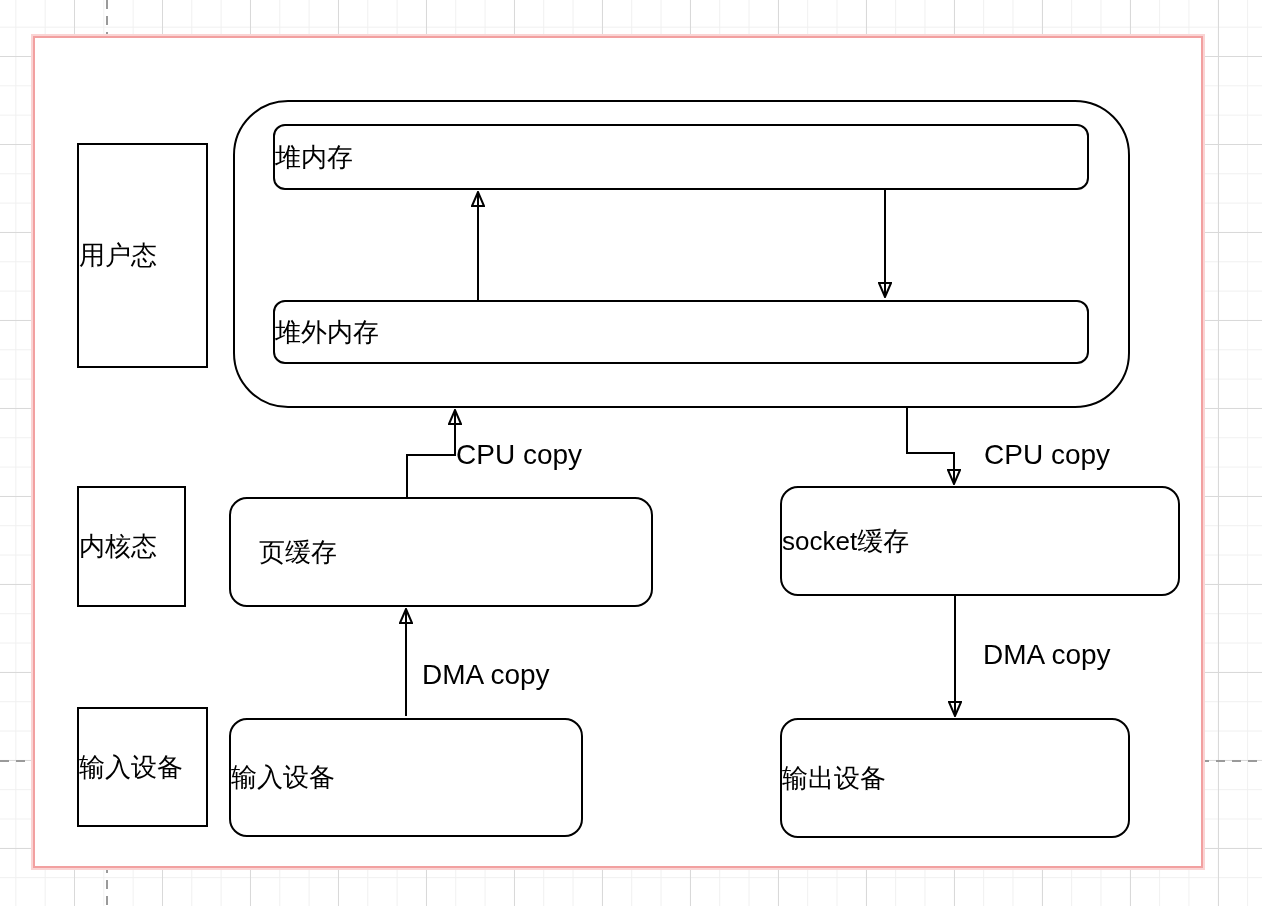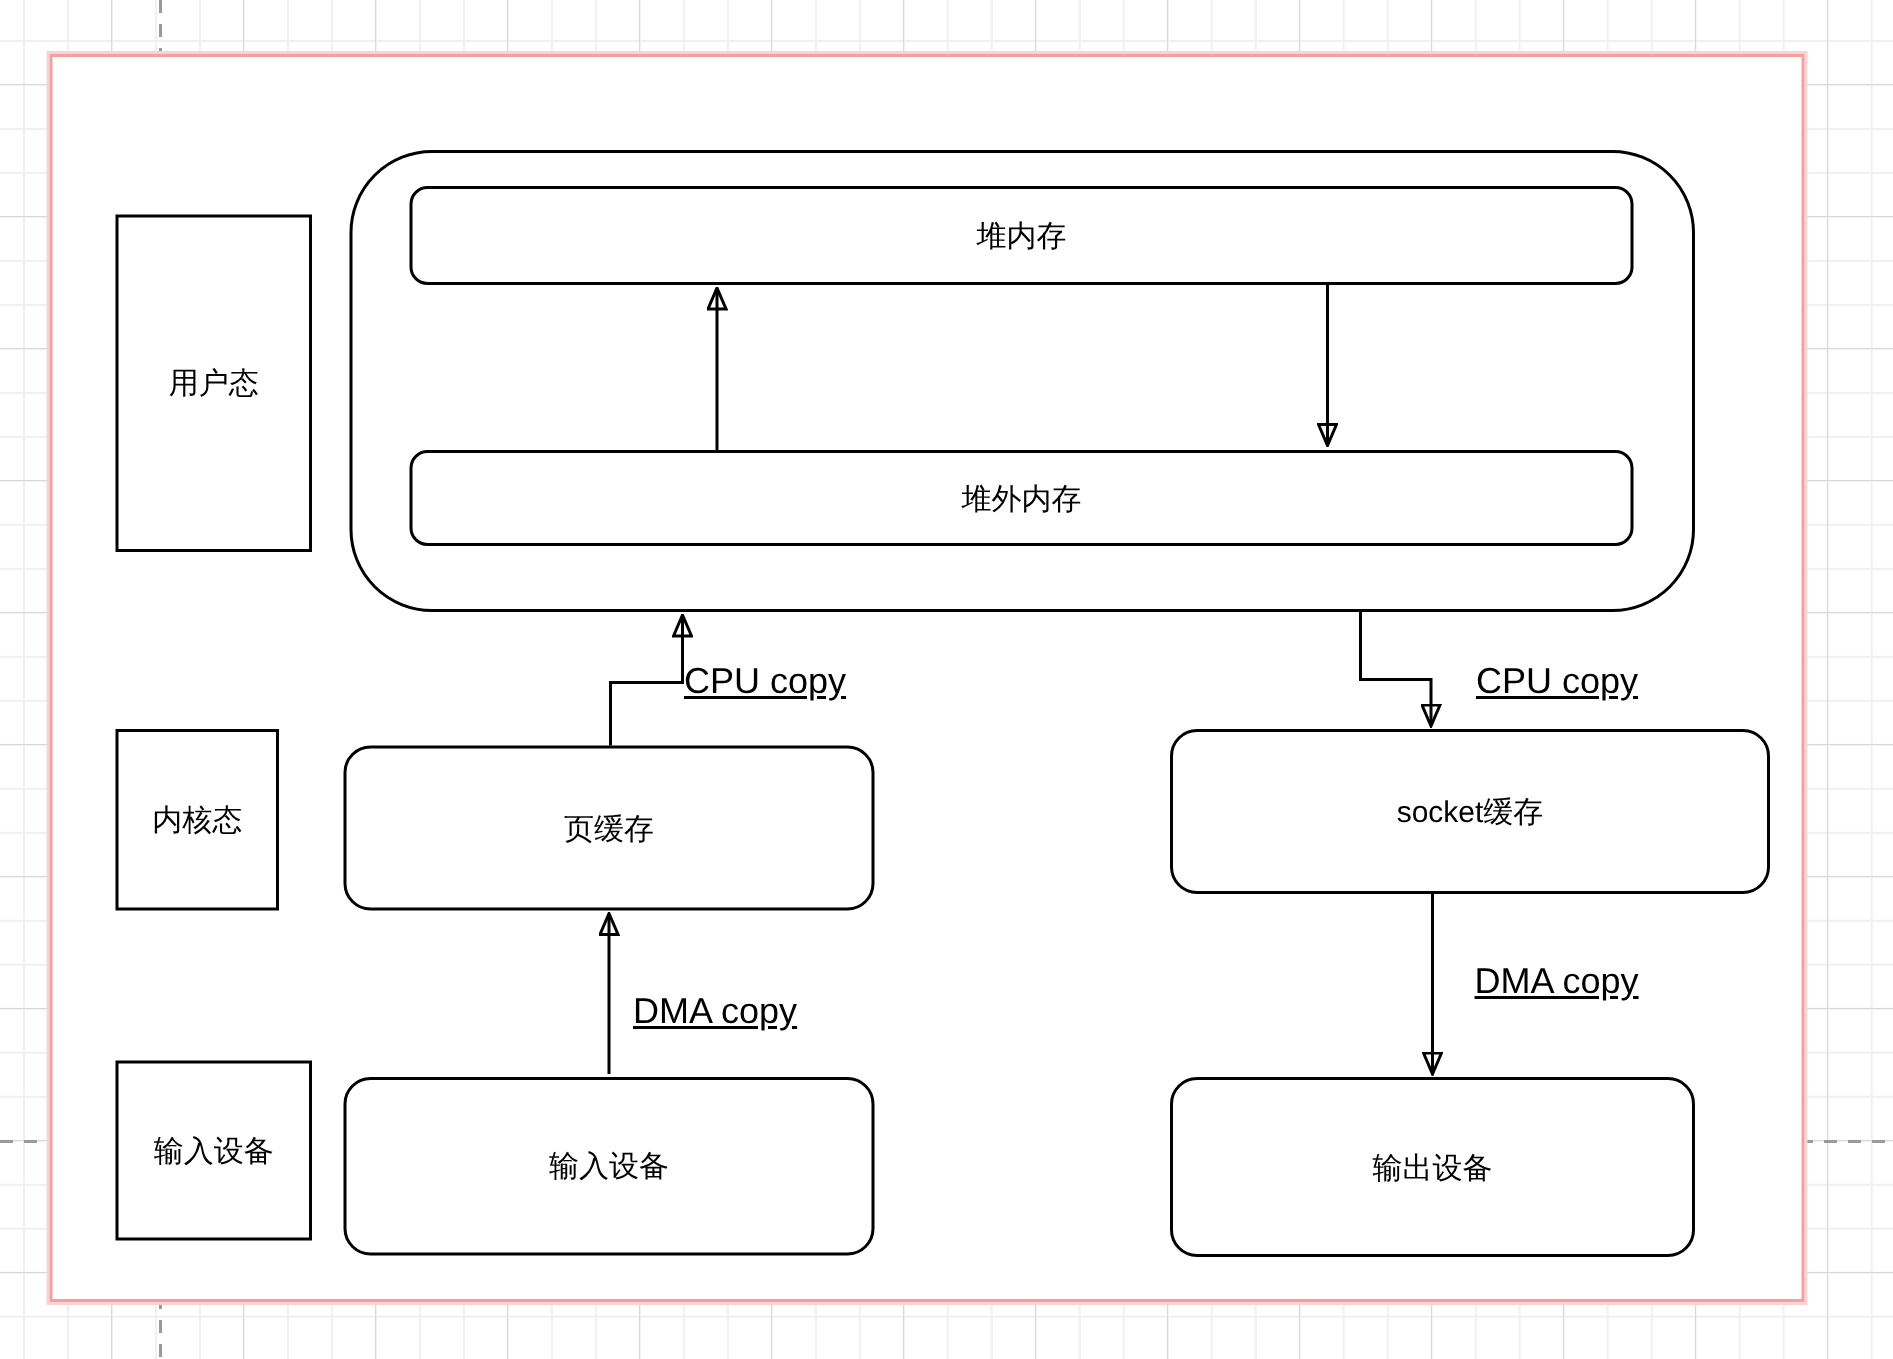--- a/index.html
+++ b/index.html
@@ -40,57 +40,56 @@
     box-sizing: border-box;
   }
 
   .box {
     position: absolute;
     box-sizing: border-box;
     border: 2px solid #000000;
     background: #ffffff;
     display: flex;
     align-items: center;
-    justify-content: center;
-    font-size: 20px;
+    justify-content: flex-start;
+    font-size: 26px;
     color: #000000;
     white-space: nowrap;
   }
   .r-sm { border-radius: 12px; }
   .r-md { border-radius: 18px; }
   .r-lg { border-radius: 55px; }
 
   
   .lane-user     { left: 77px;  top: 143px; width: 131px; height: 225px; }
   .lane-kernel   { left: 77px;  top: 486px; width: 109px; height: 121px; }
   .lane-physical { left: 77px;  top: 707px; width: 131px; height: 120px; }
 
   
   .user-space    { left: 233px; top: 100px; width: 897px; height: 308px; background: transparent; }
 
   .heap          { left: 273px; top: 124px; width: 816px; height: 66px;  }
   .offheap       { left: 273px; top: 300px; width: 816px; height: 64px;  }
-  .page-cache    { left: 229px; top: 497px; width: 354px; height: 110px; }
+  .page-cache    { left: 229px; top: 497px; width: 424px; height: 110px; padding-left: 28px; }
   .socket-buffer { left: 780px; top: 486px; width: 400px; height: 110px; }
   .input-device  { left: 229px; top: 718px; width: 354px; height: 119px; }
   .output-device { left: 780px; top: 718px; width: 350px; height: 120px; }
 
   .edges {
     position: absolute; left: 0; top: 0; width: 1262px; height: 906px;
     pointer-events: none;
   }
   .edges path { fill: none; stroke: #000000; stroke-width: 2; }
 
   .edge-label {
     position: absolute;
-    font-size: 24px;
+    font-size: 28px;
     line-height: 27px;
     color: #000000;
     white-space: nowrap;
-    text-decoration: underline;
   }
   .cpu-left  { left: 456px; top: 441px; }
   .cpu-right { left: 984px; top: 441px; }
   .dma-left  { left: 422px; top: 661px; }
   .dma-right { left: 983px; top: 641px; }
 </style>
 </head>
 <body>
 
 <div class="canvas">

